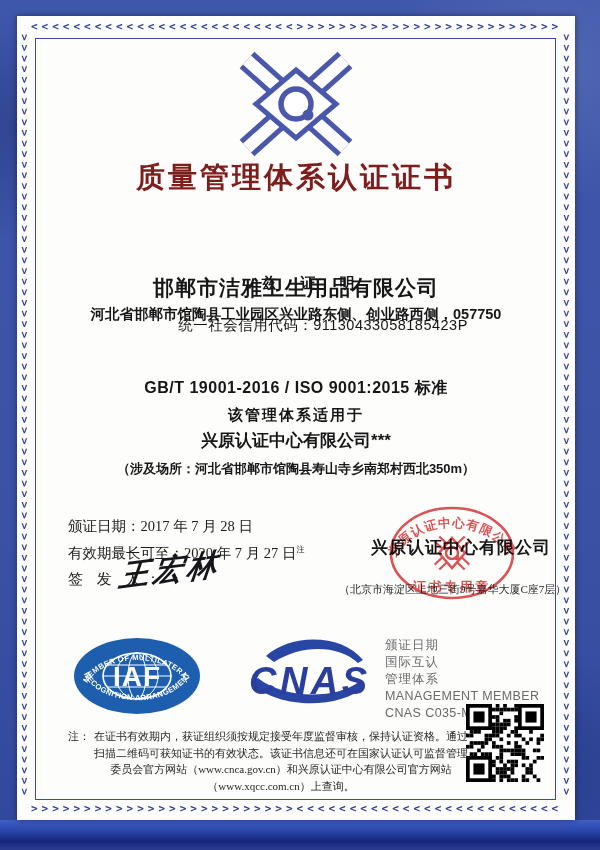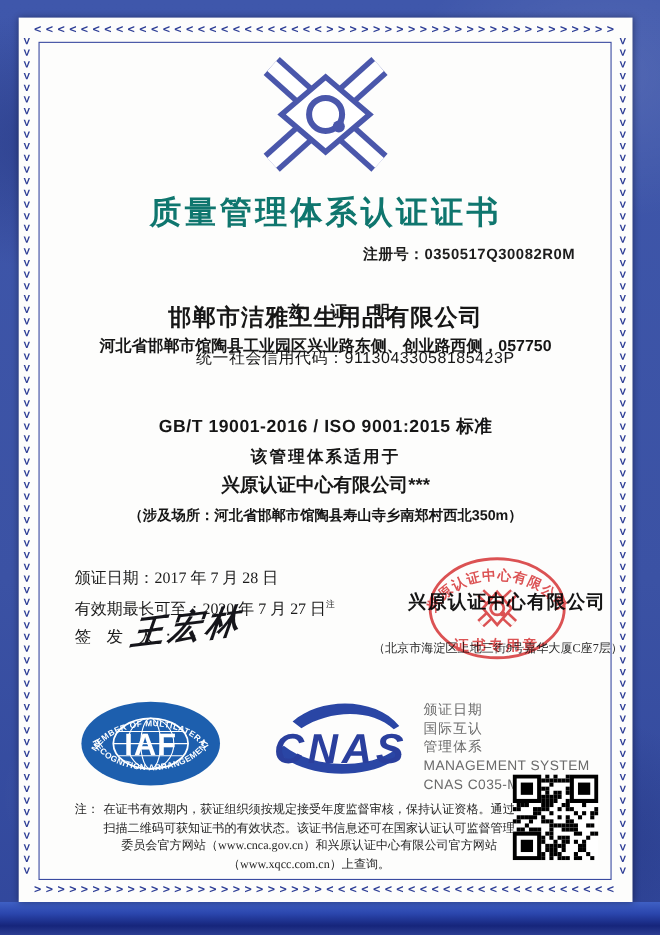--- a/index.html
+++ b/index.html
@@ -20,21 +20,21 @@
     border:1.5px solid #3a4aa0;}
   .chev{position:absolute;color:#2e3e96;font:bold 11px "DejaVu Sans Mono",monospace;
     letter-spacing:4px;white-space:nowrap;overflow:hidden;height:14px;line-height:14px;}
   .chev-top{left:14px;top:4px;width:530px;text-align:center;}
   .chev-bottom{left:14px;top:786px;width:530px;text-align:center;}
   .chev-side{width:764px;transform-origin:0 0;transform:rotate(90deg);}
   .chev-left{left:14px;top:18px;}
   .chev-right{left:556px;top:18px;}
   .abs{position:absolute;}
   .ctr{left:0;width:558px;text-align:center;color:#161616;}
-  .title{top:158px;font-size:29px;font-weight:bold;letter-spacing:3px;color:#0f766e;}
+  .title{top:142px;font-size:29px;font-weight:bold;letter-spacing:3px;color:#7f1d1d;}
   .regno{top:206px;right:52px;position:absolute;font-size:13.5px;font-weight:bold;color:#1c1c1c;letter-spacing:.5px;}
   .h-spaced{font-size:15px;font-weight:bold;letter-spacing:24px;padding-left:24px;margin-top:20px;}
   .certify-heading{top:238px;}
   .company{top:258px;font-size:21px;font-weight:bold;letter-spacing:1px;}
   .company-address{top:289px;font-size:14.5px;font-weight:bold;}
   .credit{top:300px;font-size:14.5px;font-weight:normal;letter-spacing:.5px;padding-left:27px;}
   .comp-heading{top:340px;letter-spacing:9px;padding-left:9px;font-size:15px;font-weight:bold;}
   .standard{top:362px;font-size:16px;font-weight:bold;letter-spacing:.5px;}
   .scope-heading{top:390px;font-size:15px;font-weight:bold;letter-spacing:2px;}
   .scope-text{top:413px;font-size:17px;font-weight:bold;}
@@ -84,21 +84,20 @@
       <g stroke="#ffffff" stroke-width="12" stroke-linecap="butt">
         <line x1="16" y1="12" x2="114" y2="100"></line>
         <line x1="114" y1="12" x2="16" y2="100"></line>
       </g>
       <polygon points="65,22 105,56 65,90 25,56" fill="#ffffff" stroke="#4a57ab" stroke-width="5"></polygon>
       <circle cx="65" cy="56" r="15" fill="none" stroke="#4a57ab" stroke-width="5.5"></circle>
       <circle cx="77" cy="67" r="5.5" fill="#4a57ab"></circle>
     </svg>
 
     <div class="abs ctr title">质量管理体系认证证书</div>
-    <div class="regno">注册号：0350517Q30082R0M</div>
 
     <div class="abs ctr h-spaced certify-heading">兹证明</div>
     <div class="abs ctr company">邯郸市洁雅卫生用品有限公司</div>
     <div class="abs ctr company-address">河北省邯郸市馆陶县工业园区兴业路东侧、创业路西侧，057750</div>
     <div class="abs ctr credit">统一社会信用代码：91130433058185423P</div>
 
     <div class="abs ctr standard">GB/T 19001-2016 / ISO 9001:2015 标准</div>
 
     <div class="abs ctr scope-heading">该管理体系适用于</div>
     <div class="abs ctr scope-text">兴原认证中心有限公司***</div>
@@ -160,21 +159,21 @@
     <svg class="abs cnas-logo" width="126" height="82" viewBox="0 0 126 82">
       <path d="M20,24 C46,1 96,2 117,28 L112,31 C92,12 54,13 28,30 Z" fill="#2a46a5"></path>
       <path d="M6,51 C28,76 92,79 119,54 L114,49 C90,68 38,67 12,46 Z" fill="#2a46a5"></path>
       <text x="3" y="62" font-size="38" font-weight="bold" font-style="italic" fill="#2a3f9d" textLength="118">CNAS</text>
     </svg>
 
     <div class="abs cnas-text">
       <div>颁证日期</div>
       <div>国际互认</div>
       <div>管理体系</div>
-      <div class="en">MANAGEMENT SYSTEM</div>
+      <div class="en">MANAGEMENT MEMBER</div>
       <div class="en">CNAS C035-M</div>
     </div>
 
     <svg id="qr" class="abs qr" width="78" height="78" viewBox="0 0 84 84">
         <rect x="0" y="0" width="84" height="84" fill="#fff"></rect>
         <rect x="32" y="0" width="4" height="4" fill="#000"></rect>
         <rect x="40" y="0" width="4" height="4" fill="#000"></rect>
         <rect x="52" y="0" width="4" height="4" fill="#000"></rect>
         <rect x="28" y="4" width="4" height="4" fill="#000"></rect>
         <rect x="32" y="4" width="4" height="4" fill="#000"></rect>

